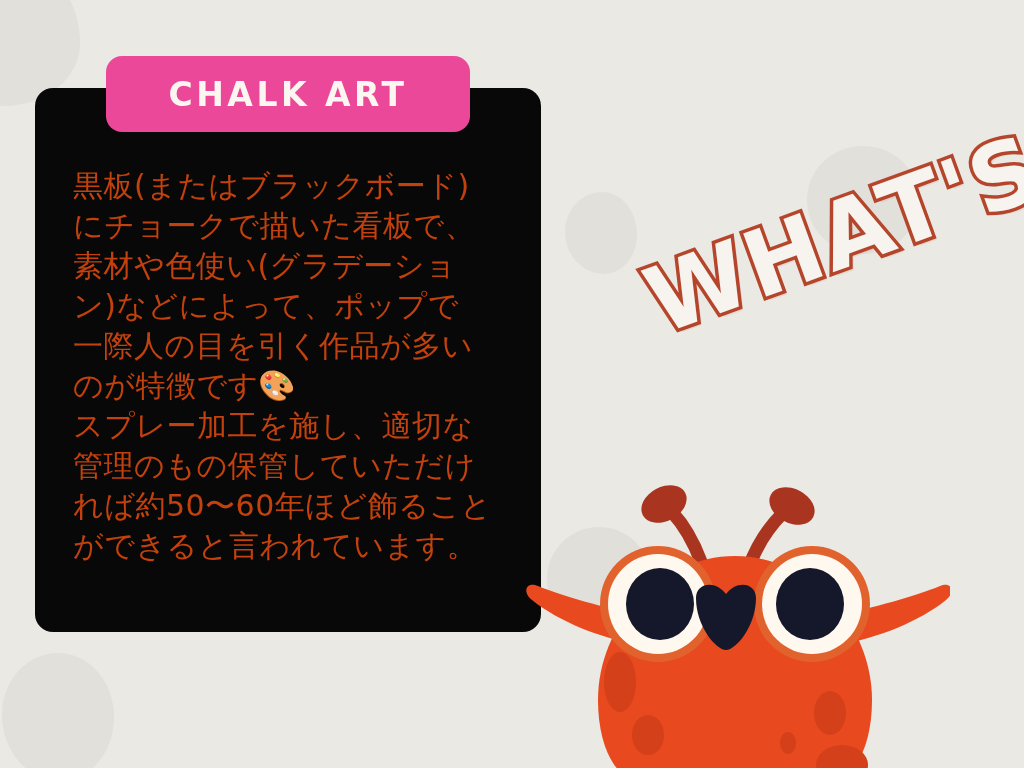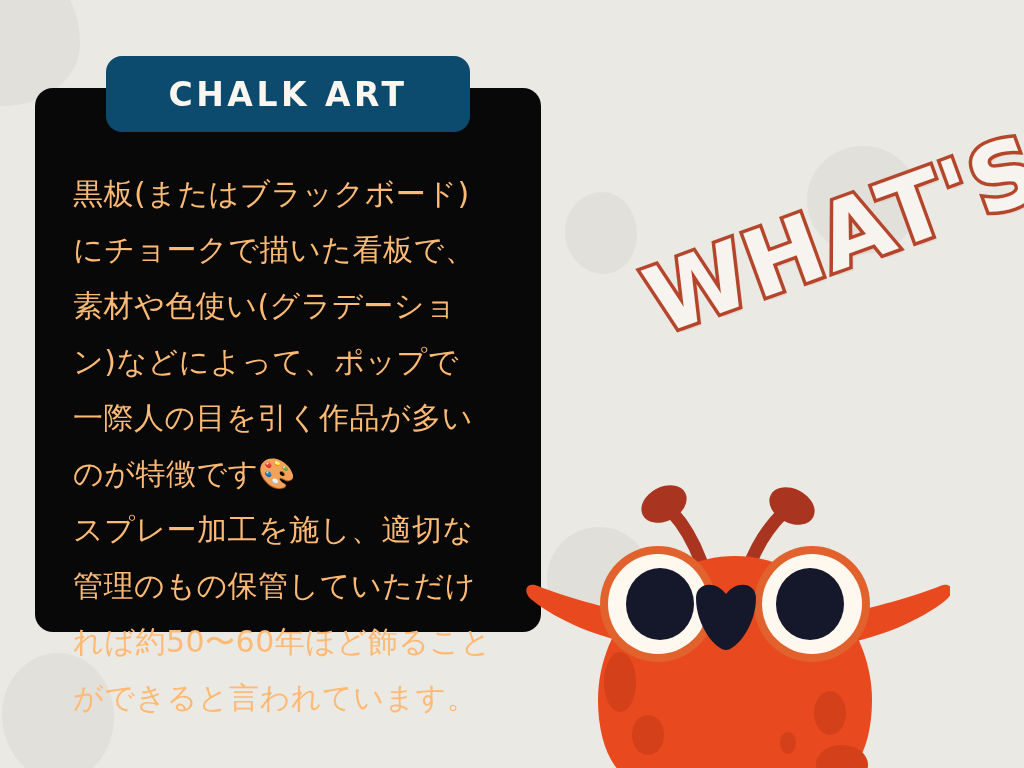--- a/index.html
+++ b/index.html
@@ -59,35 +59,35 @@
   #card {
     position: absolute;
     left: 35px;  top: 88px;
     width: 506px; height: 544px;
     background: #080808;
     border-radius: 18px;
     box-sizing: border-box;
     padding: 78px 0 0 0;
   }
   #card-body {
-    color: #fdba74;
+    color: #c2410c;
     font-size: 30px;
-    line-height: 56px;
+    line-height: 40px;
     letter-spacing: 0.5px;
     padding: 0 30px 0 38px;
     white-space: pre-wrap;
     font-family: "DejaVu Sans", "Liberation Sans", sans-serif;
   }
 
   
   #badge {
     position: absolute;
     left: 106px; top: 56px;
     width: 364px; height: 76px;
-    background: #0c4a6e;
+    background: #ec4899;
     border-radius: 16px;
     display: flex;
     align-items: center;
     justify-content: center;
     z-index: 5;
   }
   #badge-label {
     color: #FBF6F0;
     font-size: 33px;
     font-weight: 700;

